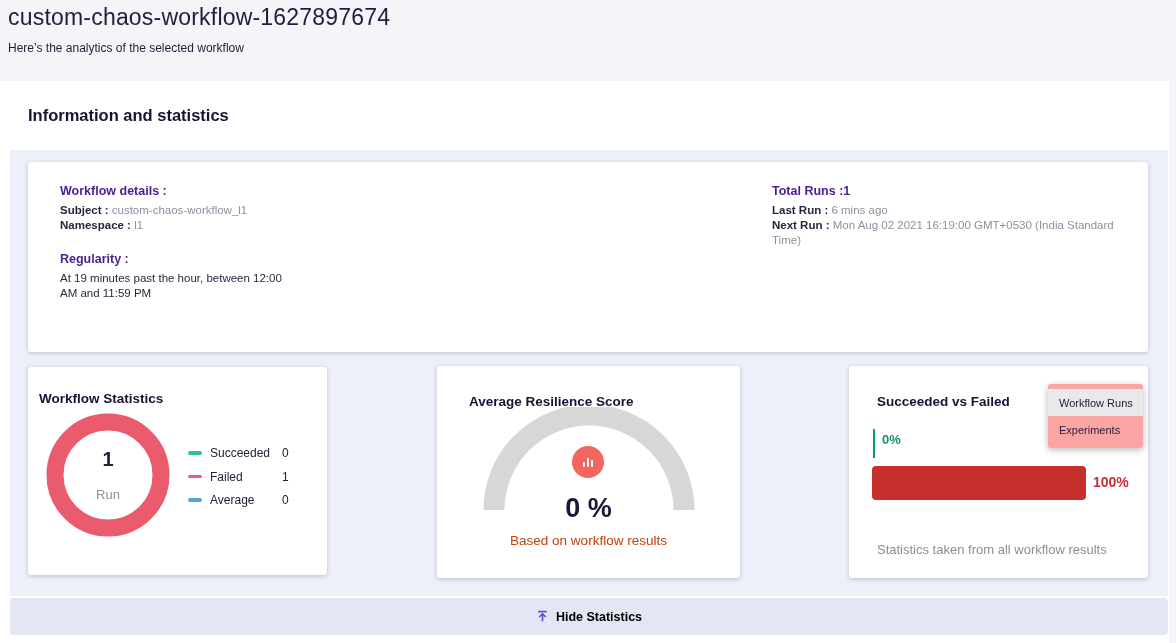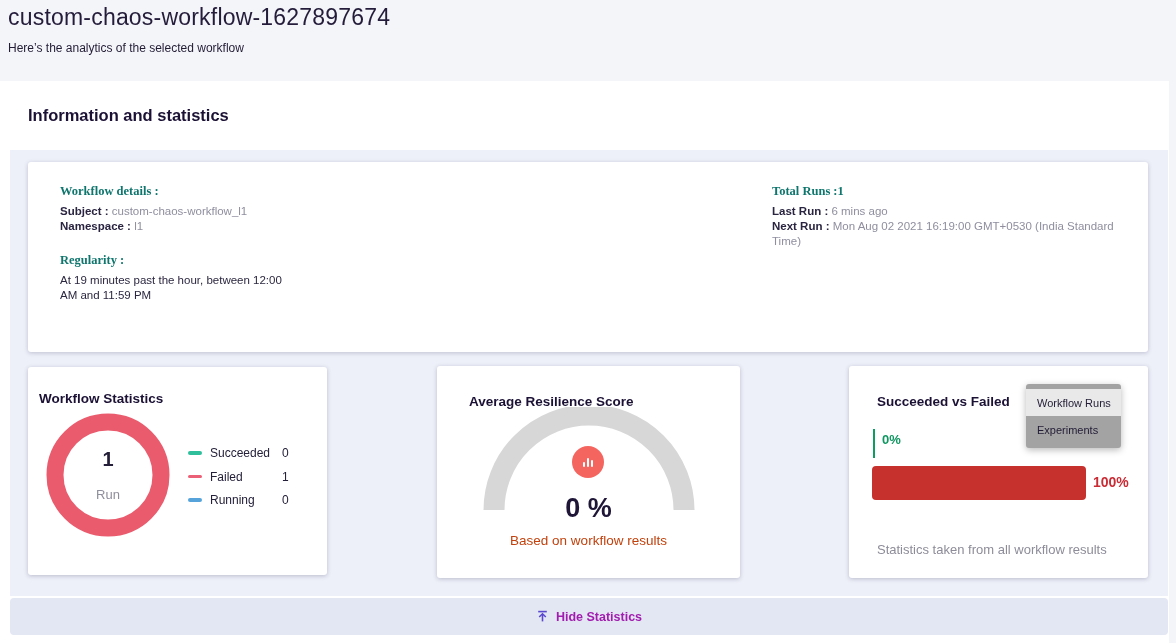--- a/index.html
+++ b/index.html
@@ -27,21 +27,21 @@
   
   .details-card {
     left: 28px; top: 162px; width: 1120px; height: 190px;
     background: #fff; border-radius: 3px;
     box-shadow: 0 1px 4px rgba(70,70,110,.28);
   }
   .dcol { position: absolute; top: 22px; }
   .dcol-workflow { left: 32px; width: 330px; }
   .dcol-agent    { left: 392px; width: 330px; }
   .dcol-runs     { left: 744px; width: 370px; }
-  .dheading { font-size: 12.5px; font-weight: 700; color: #0f766e; margin-bottom: 5px; font-family: Liberation Serif, serif; }
+  .dheading { font-size: 12.5px; font-weight: 700; color: #4c1d95; margin-bottom: 5px; }
   .fline { font-size: 11.5px; line-height: 15px; color: #211a38; }
   .fline .lbl { font-weight: 600; color: #2a2440; }
   .fline .val { color: #8f8e9f; }
   .regularity-block { margin-top: 19px; }
   .reg-line { font-size: 11.5px; line-height: 15px; color: #2c2740; }
 
   
   .stat-card { background: #fff; border-radius: 3px; box-shadow: 0 1px 4px rgba(70,70,110,.3); }
   .card-1 { left: 28px;  top: 367px; width: 299px; height: 208px; }
   .card-2 { left: 437px; top: 366px; width: 303px; height: 212px; padding-left: 21px; }
@@ -75,40 +75,40 @@
   .gauge-icon .bar { width: 2.5px; background: #fff; border-radius: 1px; }
   .gauge-icon .b1 { height: 5px; } .gauge-icon .b2 { height: 9px; } .gauge-icon .b3 { height: 7px; }
   .resilience-value { left: 0; top: 127px; width: 100%; text-align: center;
     font-size: 27px; font-weight: 700; color: #1e1537; }
   .resilience-caption { left: 0; top: 167px; width: 100%; text-align: center;
     font-size: 13.5px; color: #c2410c; }
 
   
   .c3-title { left: 28px; top: 28px; }
   .menu-popup {
-    left: 177px; top: 18px; width: 95px; background: #a3a3a3; border-radius: 3px;
+    left: 199px; top: 18px; width: 95px; background: #fca5a5; border-radius: 3px;
     box-shadow: 0 2px 7px rgba(0,0,0,.28); padding: 5px 0; z-index: 5;
   }
   .menu-item { height: 27px; display: flex; align-items: center; padding-left: 11px;
     font-size: 11px; color: #221c35; cursor: pointer; }
   .menu-item.selected { background: #e9e9e9; }
   .succ-line { left: 24px; top: 63px; width: 2px; height: 29px; background: #0b9e61; }
   .succ-pct { left: 33px; top: 66px; font-size: 13px; font-weight: 700; color: #109761; }
   .fail-bar { left: 23px; top: 100px; width: 214px; height: 34px; border-radius: 4px; background: #c6302d; }
   .fail-pct { left: 244px; top: 108px; font-size: 14px; font-weight: 700; color: #ca2c35; }
   .c3-caption { left: 28px; top: 176px; font-size: 13px; color: #8d8c99; }
 
   
   .hide-bar {
     left: 10px; top: 598px; width: 1158px; height: 37px;
     background: #e3e7f3; border-radius: 4px;
     display: flex; align-items: center; justify-content: center; gap: 7px;
     cursor: pointer;
   }
-  .hide-label { font-size: 12.5px; font-weight: 600; color: #a21caf; }
+  .hide-label { font-size: 12.5px; font-weight: 600; color: #000000; }
 </style>
 </head>
 <body>
 
 <div class="abs page-title">custom-chaos-workflow-1627897674</div>
 <div class="abs page-subtitle">Here’s the analytics of the selected workflow</div>
 
 <div class="abs main-section"></div>
 <div class="abs section-title">Information and statistics</div>
 
@@ -163,21 +163,21 @@
       <span class="legend-label">Succeeded</span>
       <span class="legend-value">0</span>
     </div>
     <div class="legend-row">
       <span class="dash dash-failed"></span>
       <span class="legend-label">Failed</span>
       <span class="legend-value">1</span>
     </div>
     <div class="legend-row">
       <span class="dash dash-running"></span>
-      <span class="legend-label">Running</span>
+      <span class="legend-label">Average</span>
       <span class="legend-value">0</span>
     </div>
   </div>
 </div>
 
 <div class="abs stat-card card-2">
   <div class="abs card-title c2-title">Average Resilience Score</div>
   <svg class="abs gauge-svg" width="212" height="106" viewBox="0 0 212 106">
     <path d="M 11 103 A 95 95 0 0 1 201 103" fill="none" stroke="#d7d7d7" stroke-width="21"></path>
   </svg>

